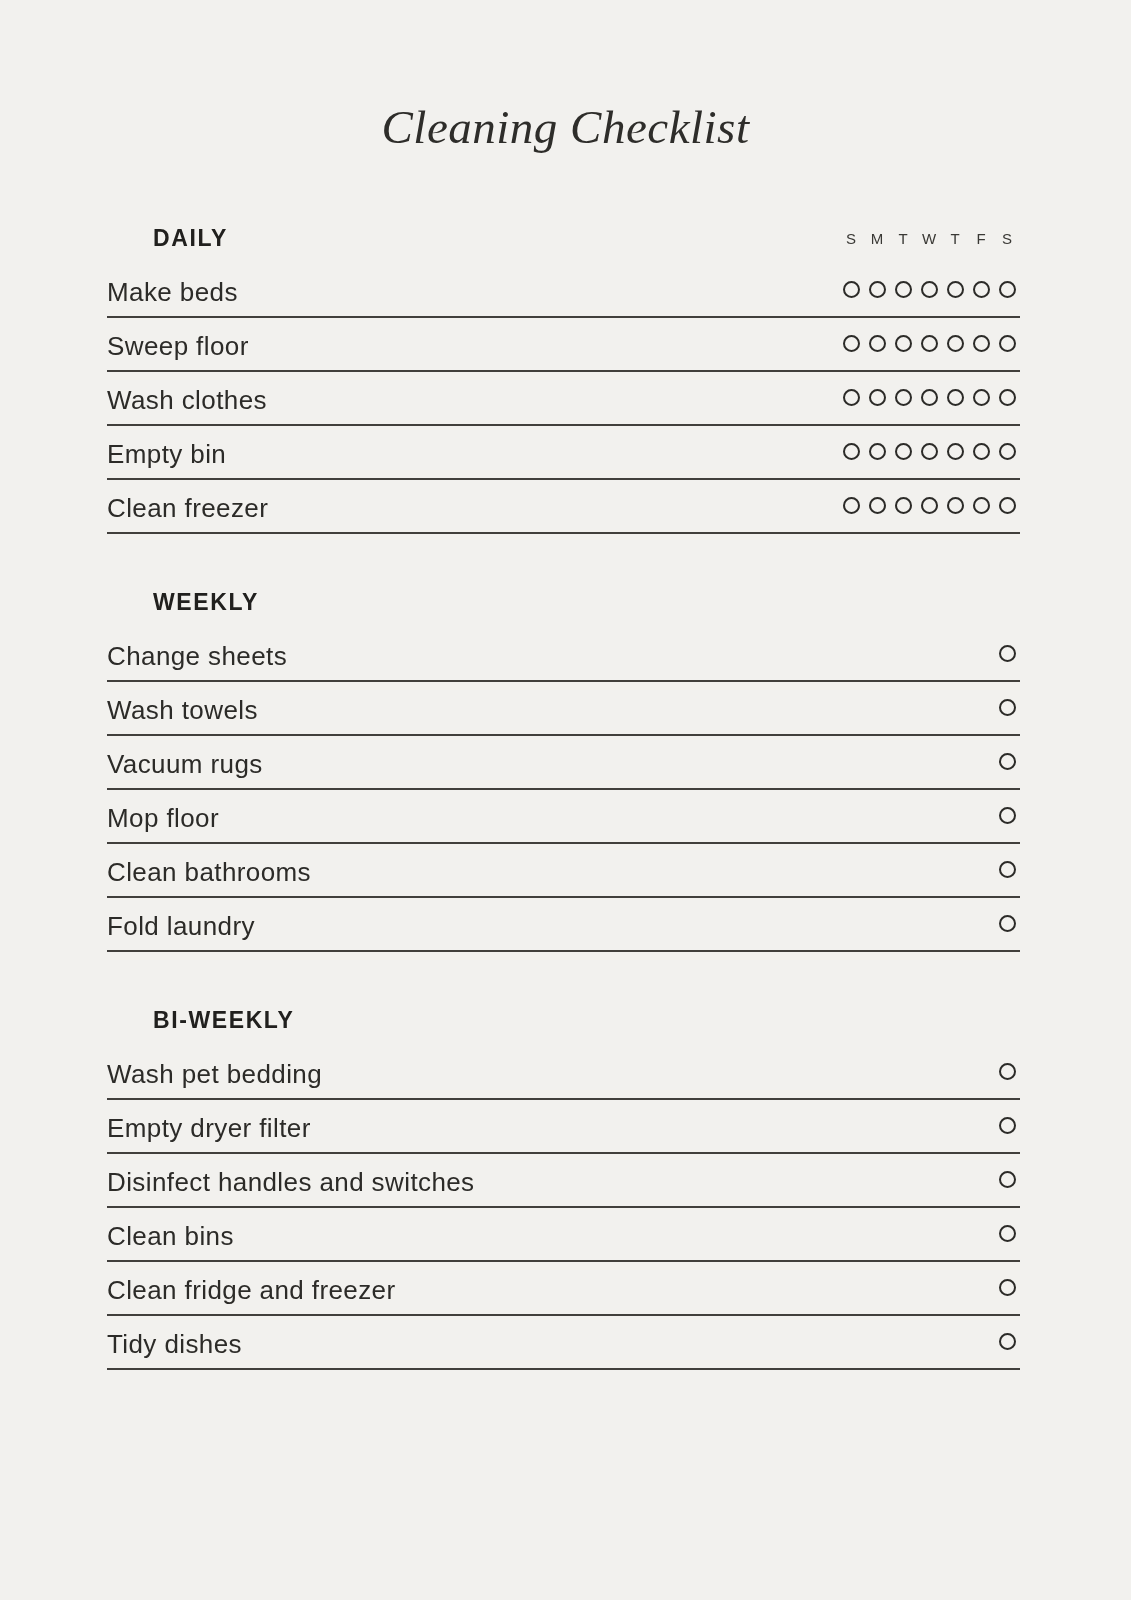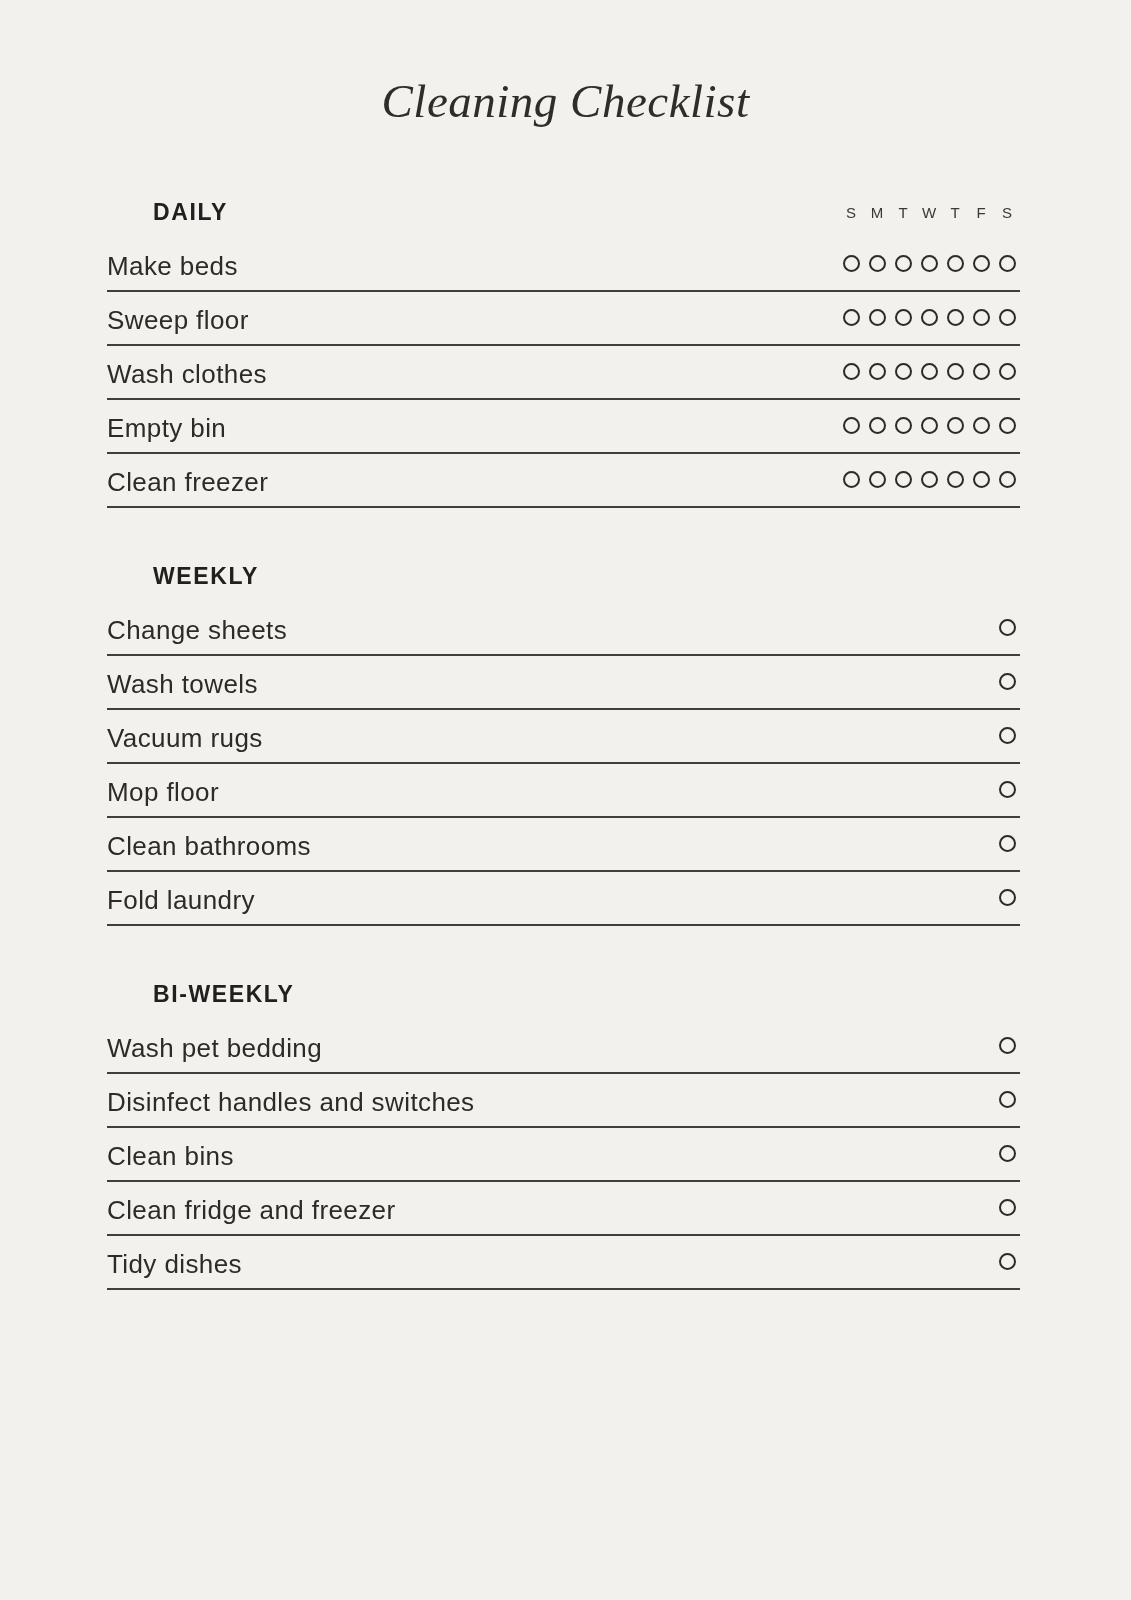--- a/index.html
+++ b/index.html
@@ -13,21 +13,21 @@
   html, body { background: var(--bg); }
   .page {
     position: relative;
     width: 1131px;
     height: 1600px;
     background: var(--bg);
     overflow: hidden;
     font-family: "Liberation Sans", sans-serif;
   }
   .title {
-    padding-top: 72px;
+    padding-top: 98px;
     text-align: center;
     font-family: "Liberation Serif", serif;
     font-style: italic;
     font-weight: 500;
     font-size: 47px;
     line-height: 58px;
     color: #2e2d2a;
     letter-spacing: 0.5px;
   }
   .content {
@@ -318,20 +318,28 @@
     <div class="rows">
   <div class="row">
     <span class="task-label">Wash pet bedding</span>
     <span class="circles">
               <span class="circle-cell">
                 <span class="circle"></span>
               </span>
             </span>
   </div>
 
+  <div class="row">
+    <span class="task-label">Empty dryer filter</span>
+    <span class="circles">
+              <span class="circle-cell">
+                <span class="circle"></span>
+              </span>
+            </span>
+  </div>
 
   <div class="row">
     <span class="task-label">Disinfect handles and switches</span>
     <span class="circles">
               <span class="circle-cell">
                 <span class="circle"></span>
               </span>
             </span>
   </div>
 

